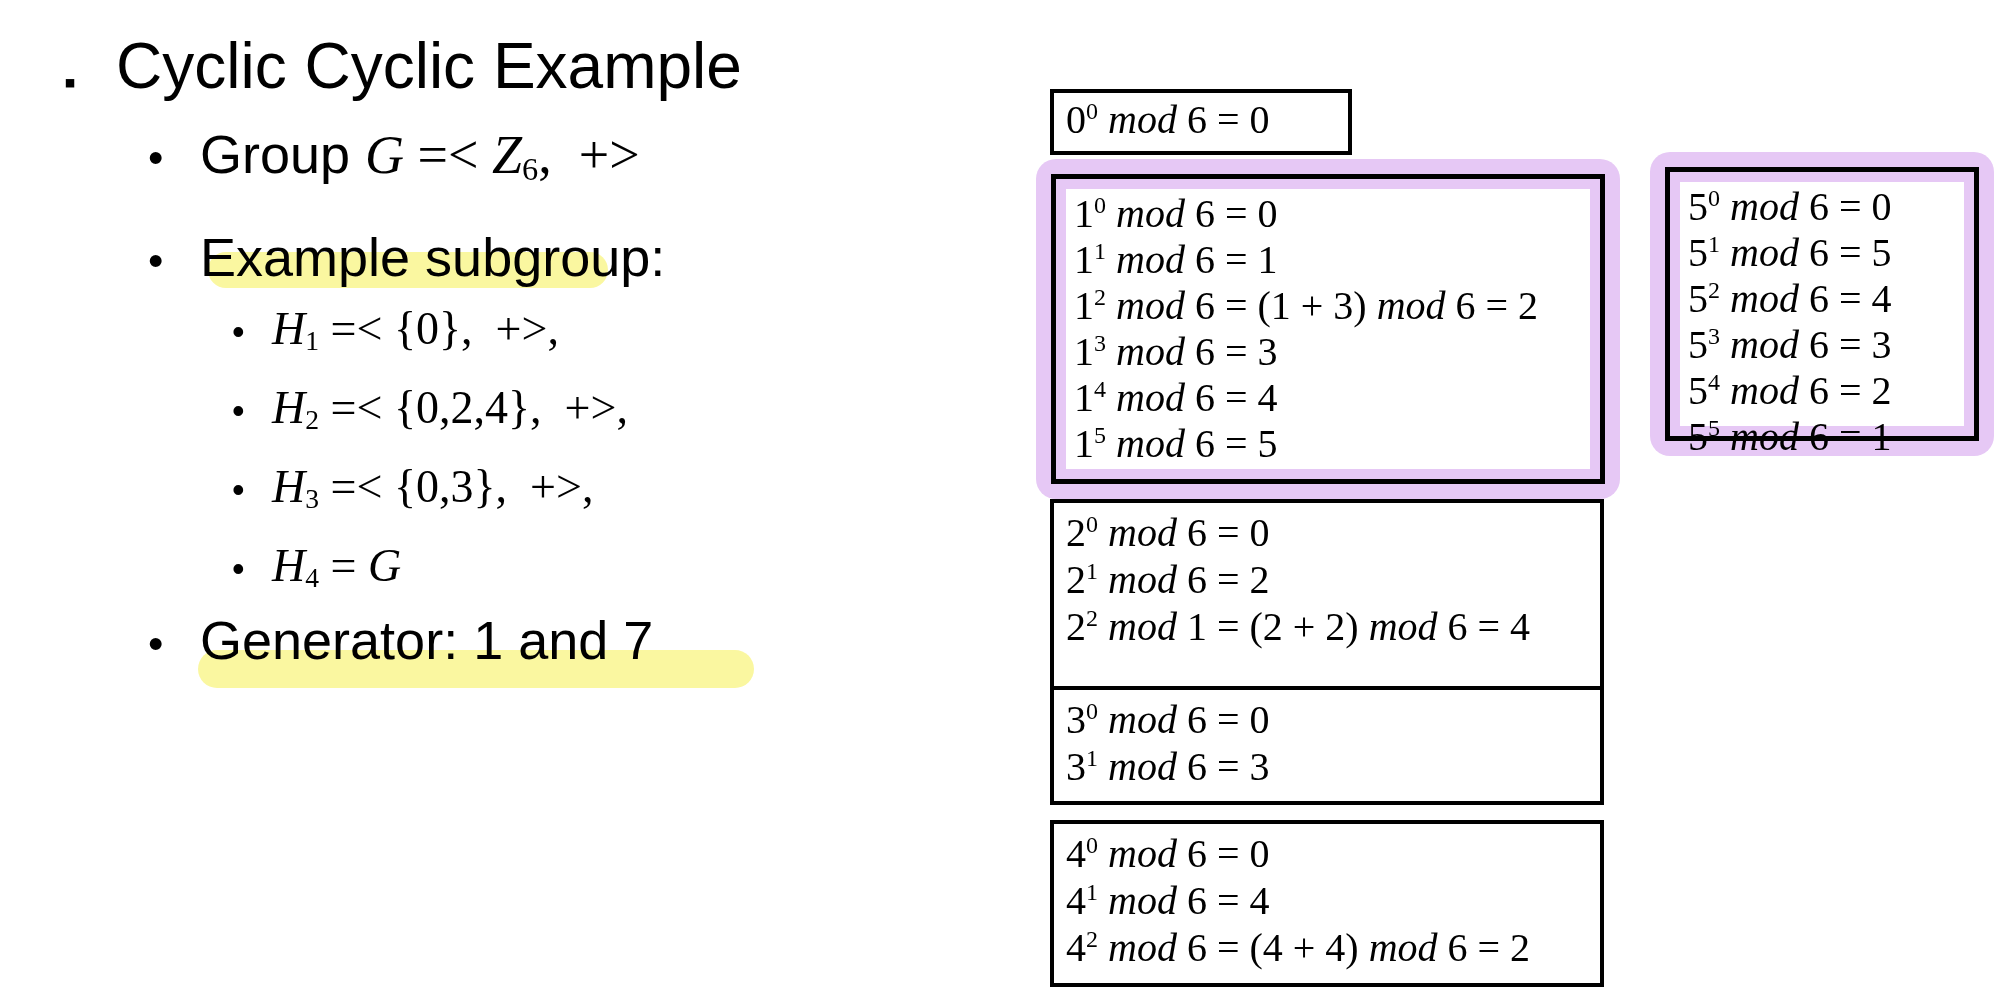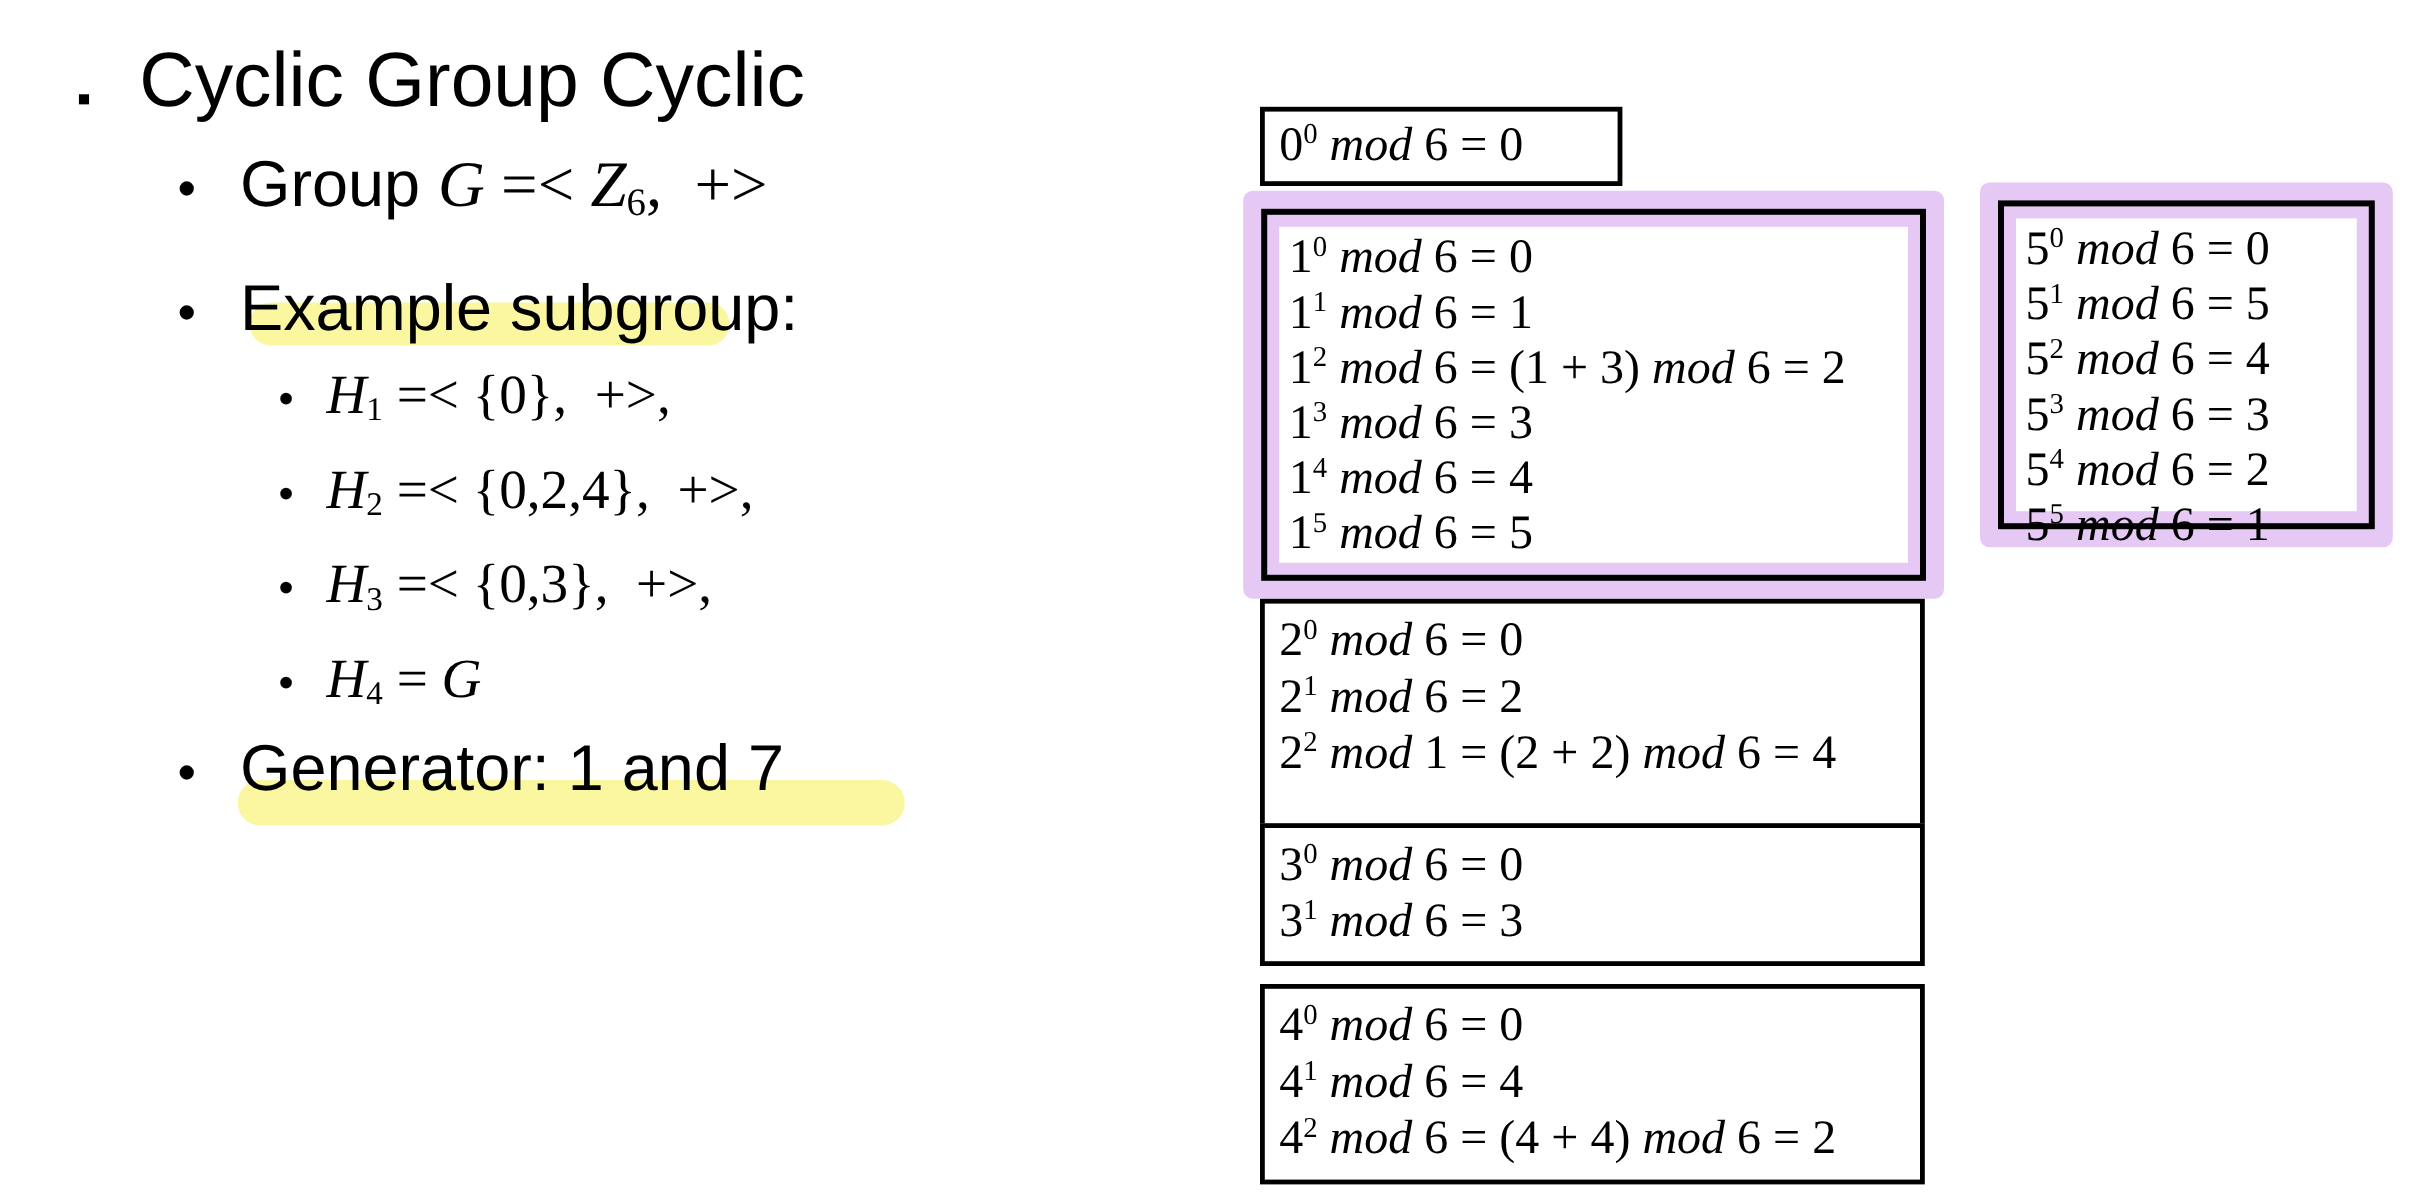--- a/index.html
+++ b/index.html
@@ -60,21 +60,21 @@
     background:#fff;
   }
   .mbox .core{
     width:100%;height:100%;
     box-sizing:border-box;
     padding:6px 0 0 12px;
     overflow:visible;
   }
   .mbox.purple{
     background:var(--purple);
-    border-radius:8px;
+    border-radius:20px;
     padding:15px;
   }
   .mbox.purple .frame{
     border-width:5px;
     background:var(--purple);
     padding:10px;
   }
   .mbox.purple .core{
     background:#fff;
     padding:2px 0 0 8px;
@@ -91,21 +91,21 @@
 </head>
 <body>
 
 <div class="slide">
 
   <div class="yhl" style="left:208px;top:252px;width:400px;height:36px;"></div>
   <div class="yhl" style="left:198px;top:650px;width:556px;height:38px;"></div>
 
   <div class="bullet-line lv1" style="left:64px;top:28px;">
     <span class="glyph">▪</span>
-    <span class="btext">Cyclic Group Cyclic</span>
+    <span class="btext">Cyclic Cyclic Example</span>
   </div>
 
   <div class="bullet-line lv2" style="left:148px;top:122px;">
     <span class="glyph">•</span>
     <span class="btext"><span class="">Group </span><span class="ser it">G</span><span class="ser "> =&lt; </span><span class="ser it">Z</span><sub class="ser">6</sub><span class="ser ">,  +&gt;</span></span>
   </div>
 
   <div class="bullet-line lv2" style="left:148px;top:225px;">
     <span class="glyph">•</span>
     <span class="btext"><span class="">Example subgroup:</span></span>

